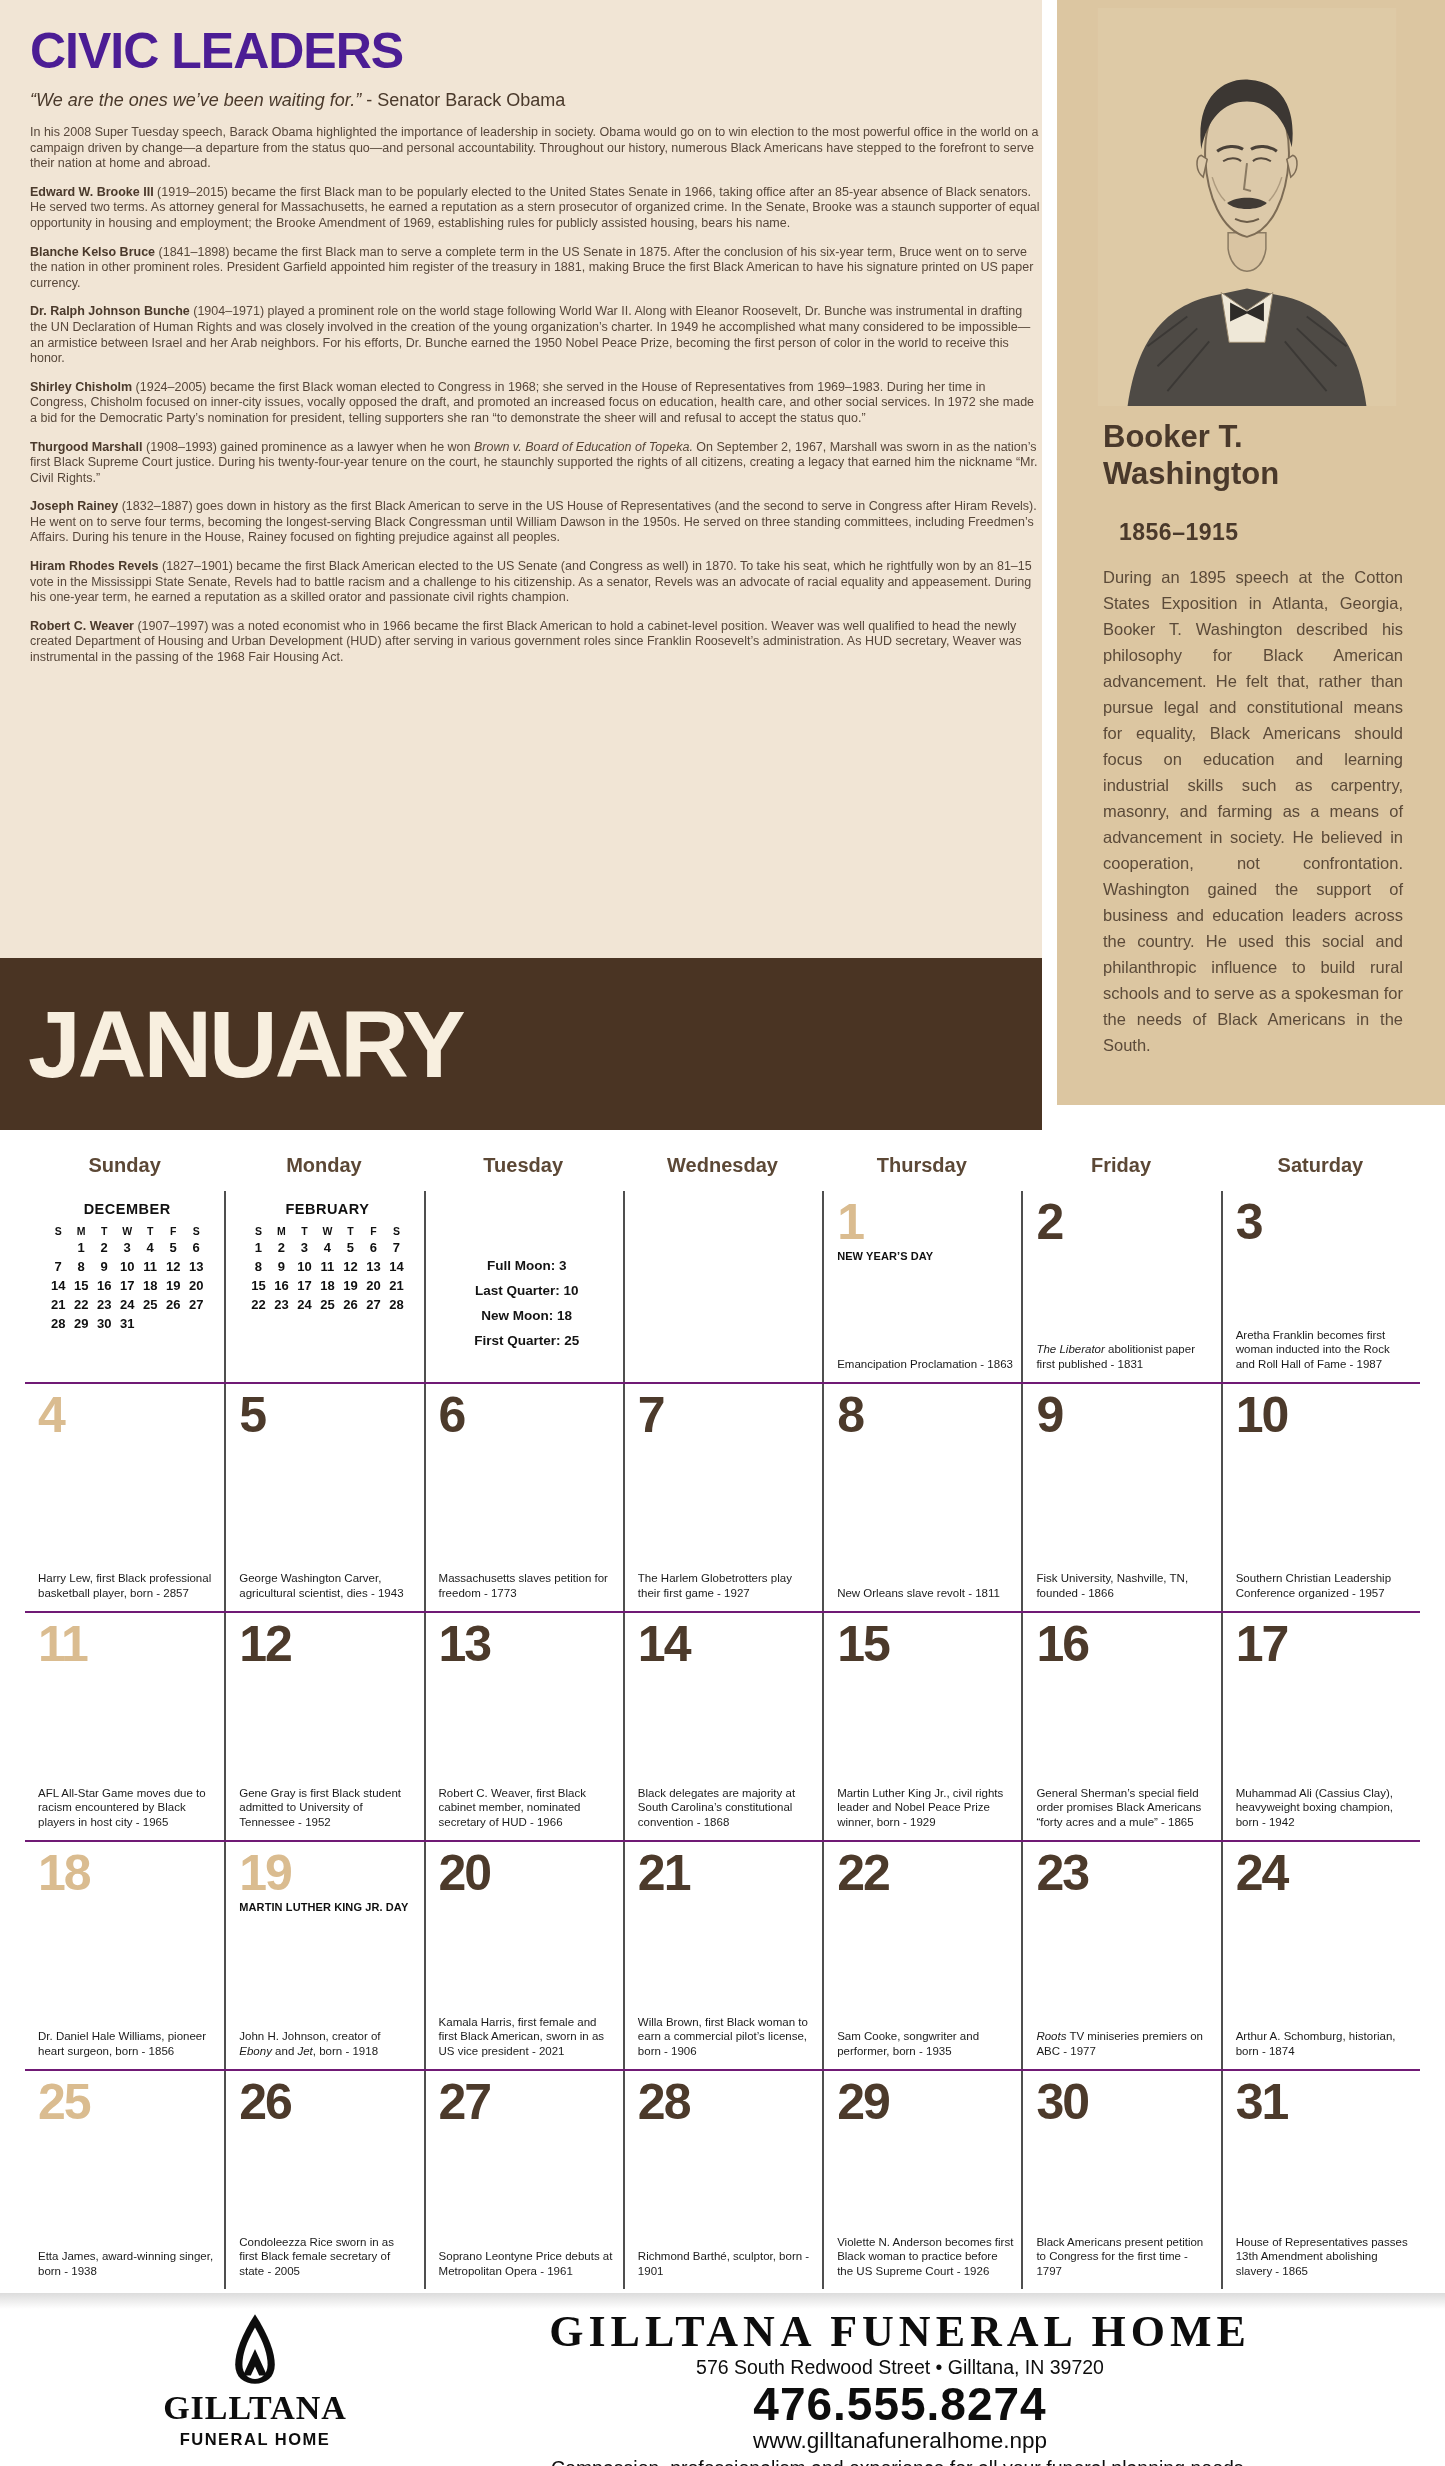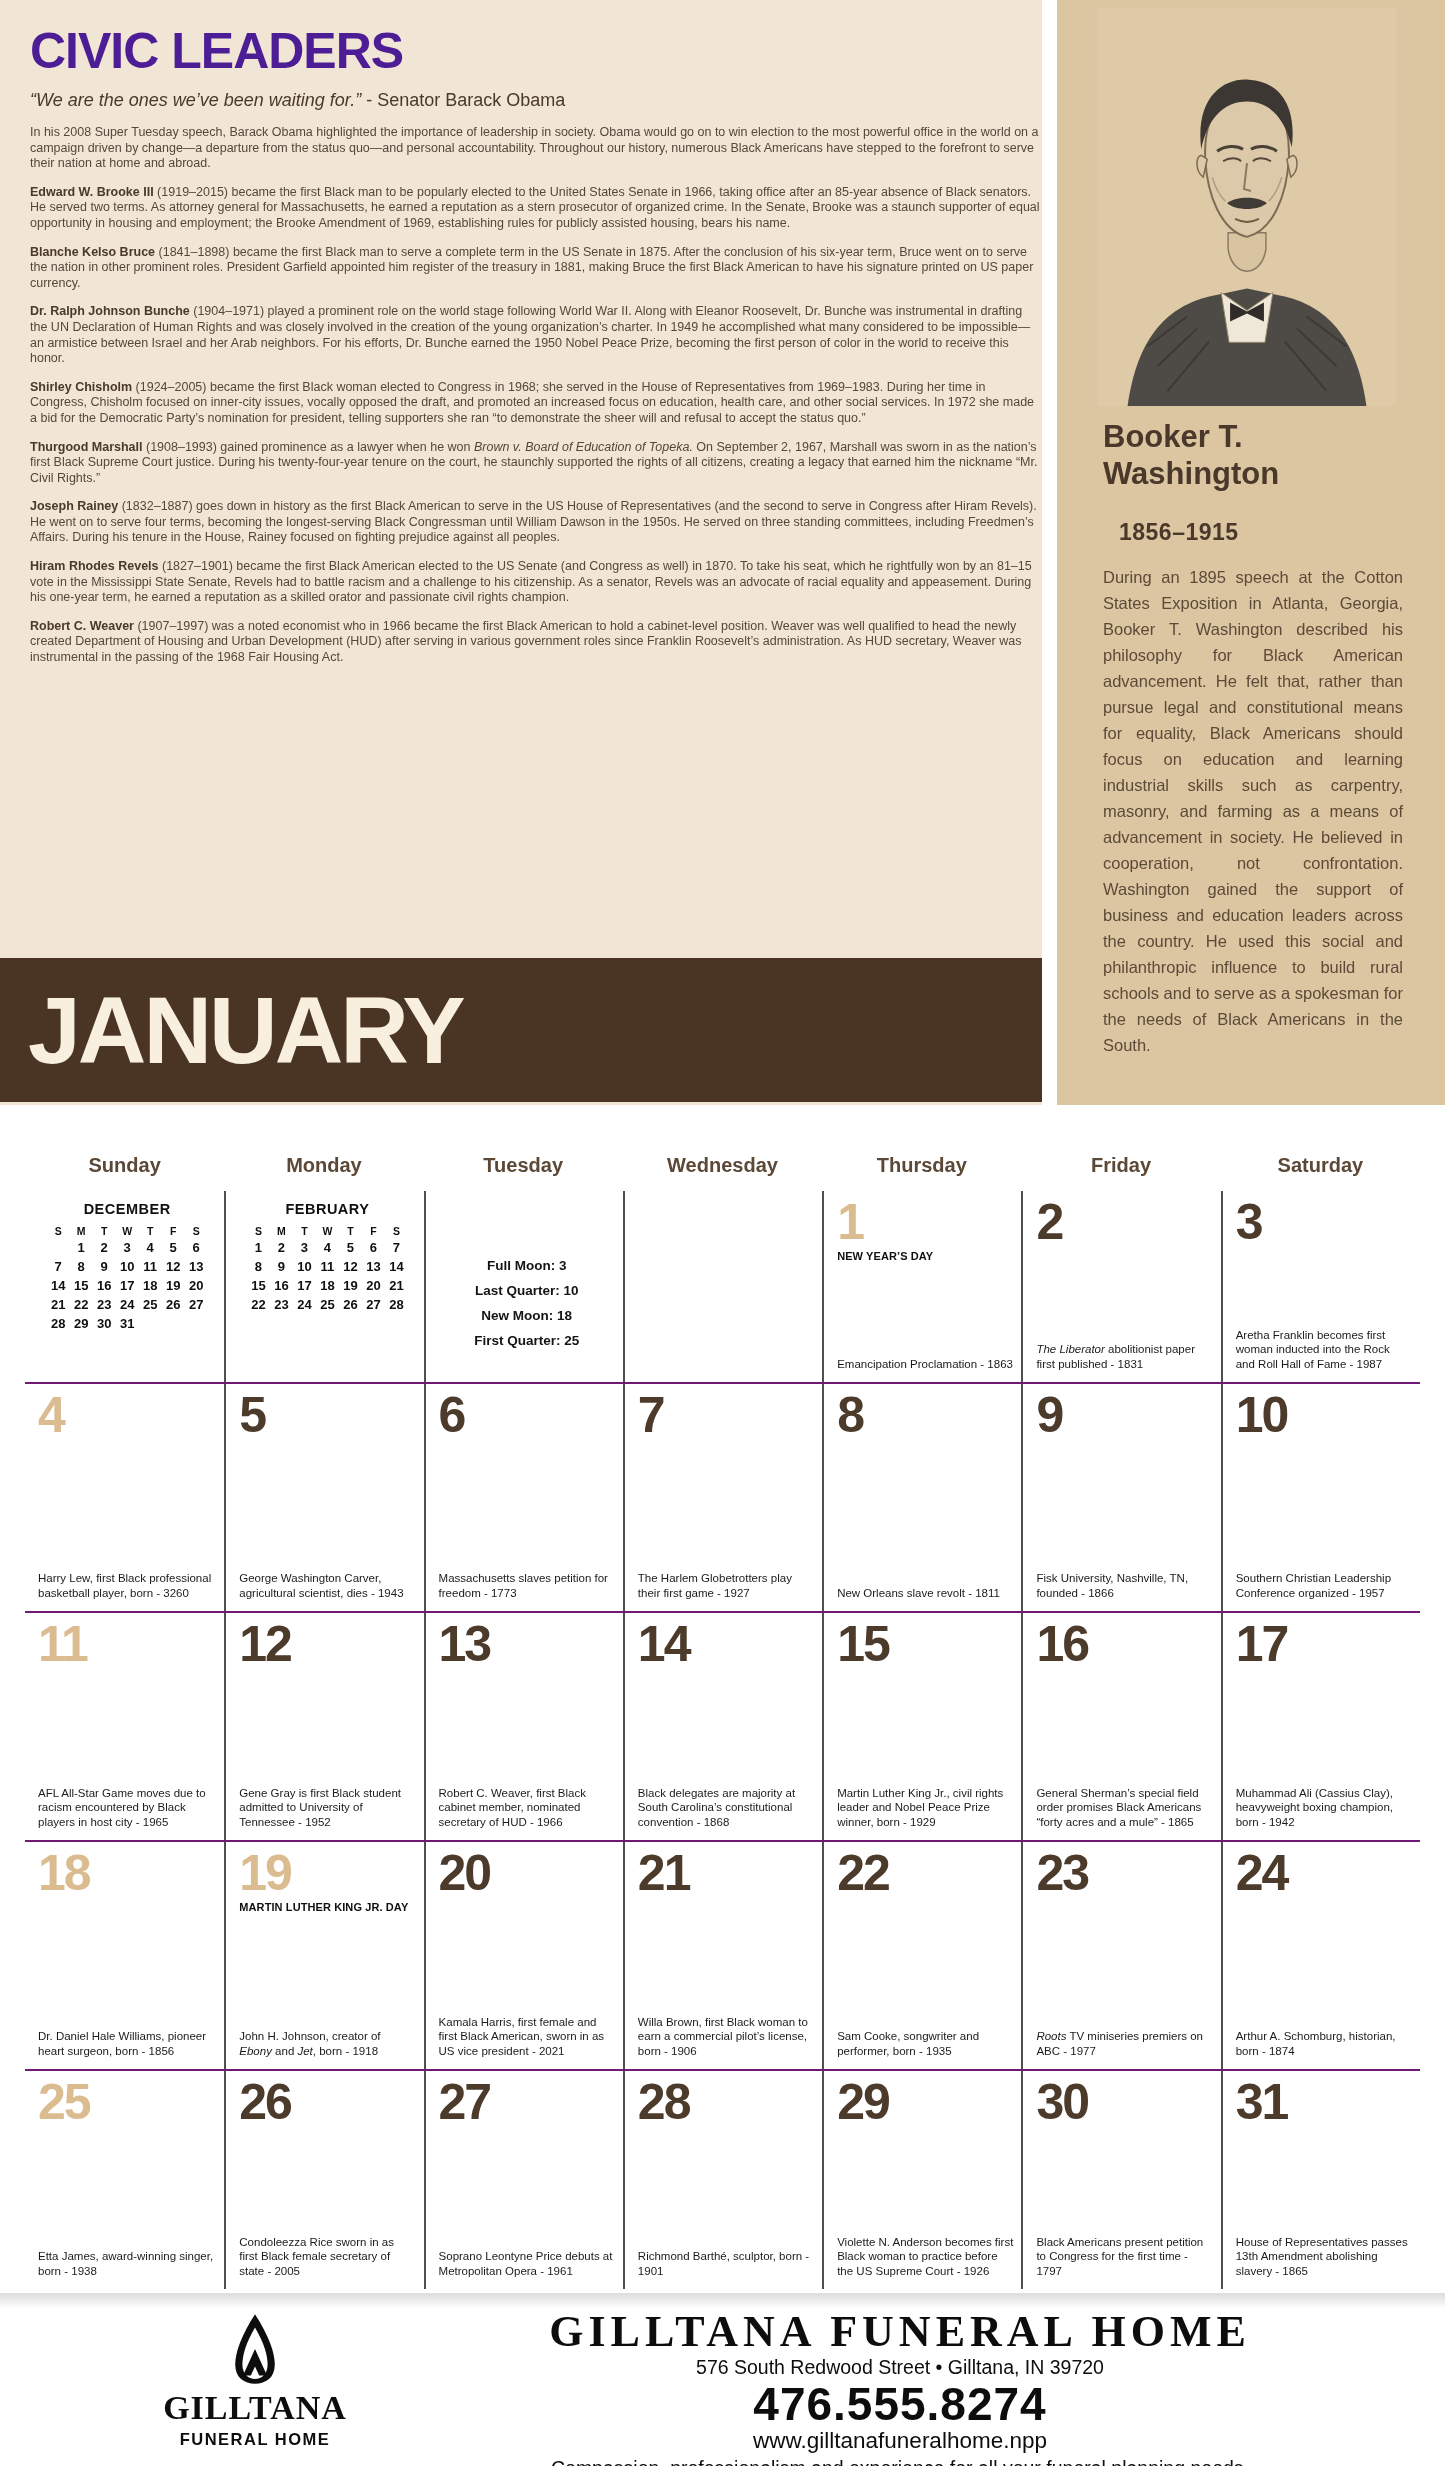--- a/index.html
+++ b/index.html
@@ -17,21 +17,21 @@
 
   
   .sidebar{position:absolute;left:1057px;top:0;width:388px;height:1105px;background:#dcc6a1;
            box-sizing:border-box;padding:8px 42px 0 46px;}
   .portrait{width:300px;height:398px;margin-left:-6px;display:block;}
   .sb-heading{font-size:31px;font-weight:700;color:#4a392b;line-height:37px;margin:12px 0 0;}
   .sb-years{font-size:23px;font-weight:700;color:#4a392b;margin:27px 16px 0;letter-spacing:.5px;}
   .sb-bio{font-size:16.5px;line-height:26px;color:#5b4a39;text-align:justify;margin:18px 0 0;}
 
   
-  .band{position:absolute;left:0;top:958px;width:1042px;height:144px;background:#4a3423;
+  .band{position:absolute;left:0;top:958px;width:1042px;height:172px;background:#4a3423;
         display:flex;align-items:center;padding-left:28px;box-sizing:border-box;}
   .band .month{font-size:95px;font-weight:700;color:#f8efdf;letter-spacing:-3px;line-height:1;}
   .band .year{font-size:95px;font-weight:700;color:#d3b487;letter-spacing:-3px;line-height:1;}
 
   
   .weekdays{position:absolute;left:25px;top:1154px;width:1395px;display:grid;
             grid-template-columns:repeat(7,1fr);text-align:center;
             font-size:20px;font-weight:700;color:#5c4836;}
   .cal{position:absolute;left:25px;top:1191px;width:1395px;}
   .cal-row{display:grid;grid-template-columns:repeat(7,1fr);height:227px;border-bottom:2px solid #701a75;}
@@ -240,21 +240,21 @@
         <div class="event"><i>The Liberator</i><span> abolitionist paper first published - 1831</span></div>
       </div>
       <div class="cell">
         <div class="dnum">3</div>
         <div class="event"><span>Aretha Franklin becomes first woman inducted into the Rock and Roll Hall of Fame - 1987</span></div>
       </div>
     </div>
     <div class="cal-row">
       <div class="cell">
         <div class="dnum accent">4</div>
-        <div class="event"><span>Harry Lew, first Black professional basketball player, born - 3260</span></div>
+        <div class="event"><span>Harry Lew, first Black professional basketball player, born - 2857</span></div>
       </div>
       <div class="cell">
         <div class="dnum">5</div>
         <div class="event"><span>George Washington Carver, agricultural scientist, dies - 1943</span></div>
       </div>
       <div class="cell">
         <div class="dnum">6</div>
         <div class="event"><span>Massachusetts slaves petition for freedom - 1773</span></div>
       </div>
       <div class="cell">

